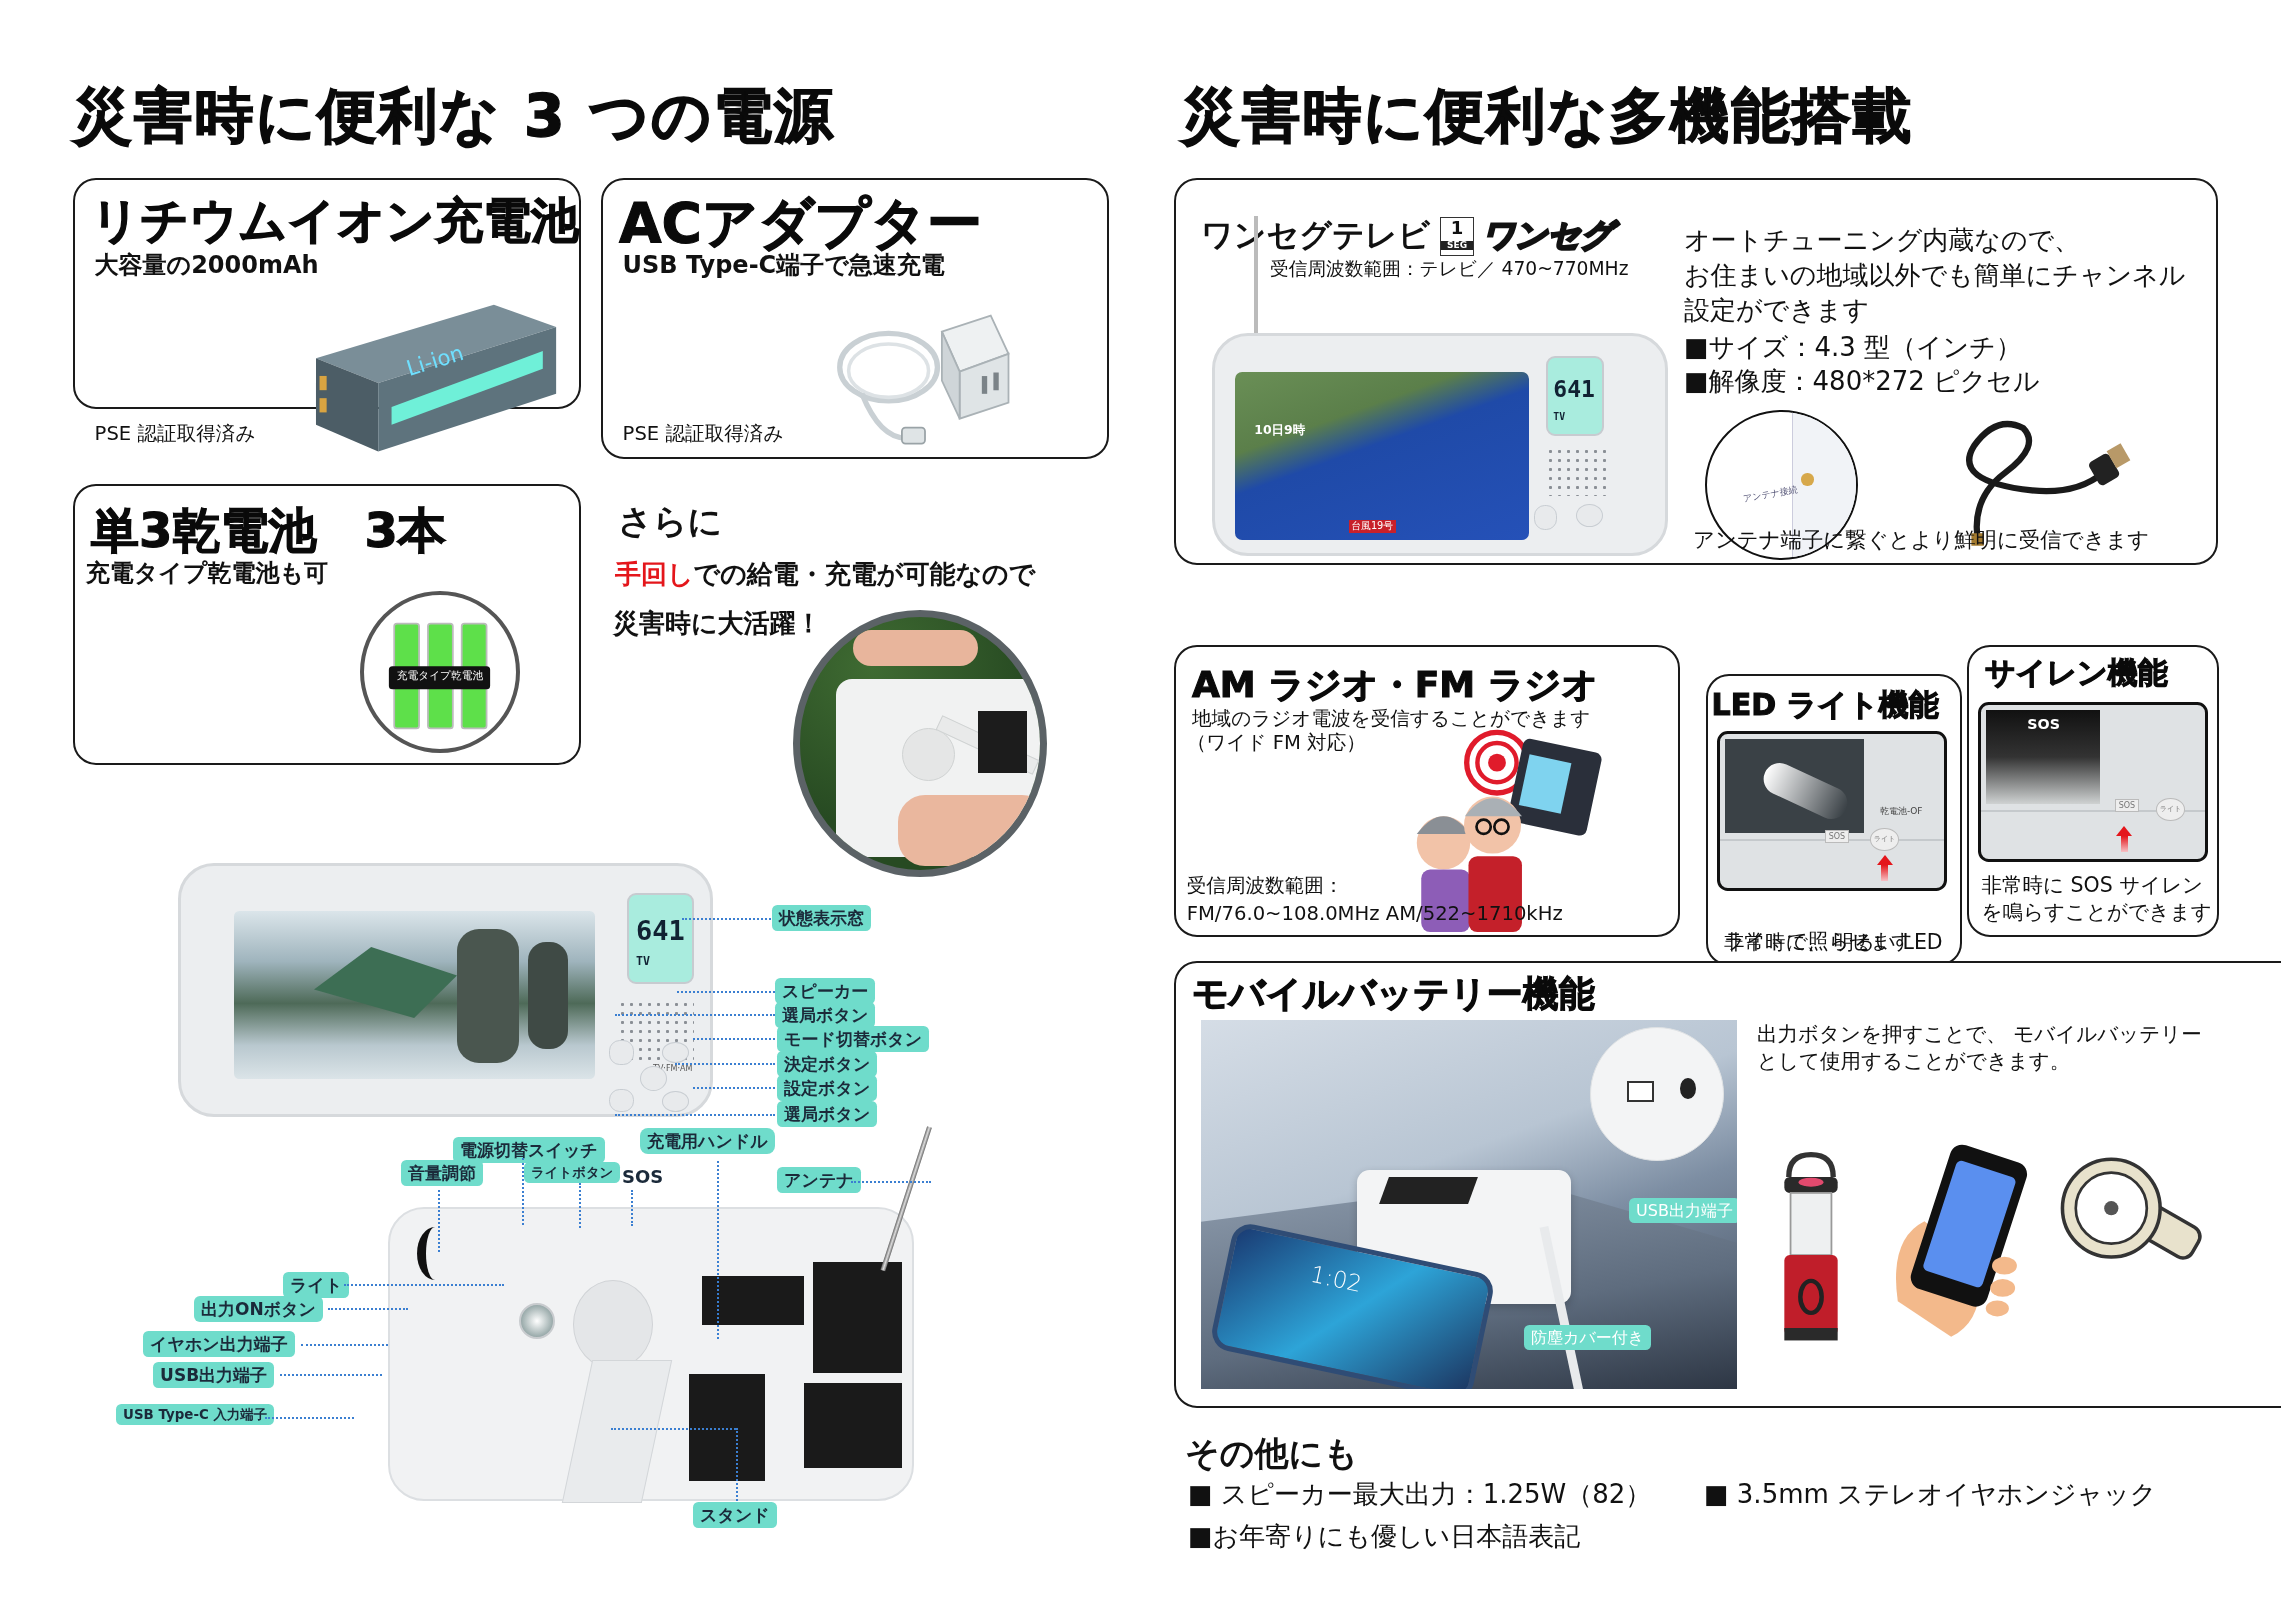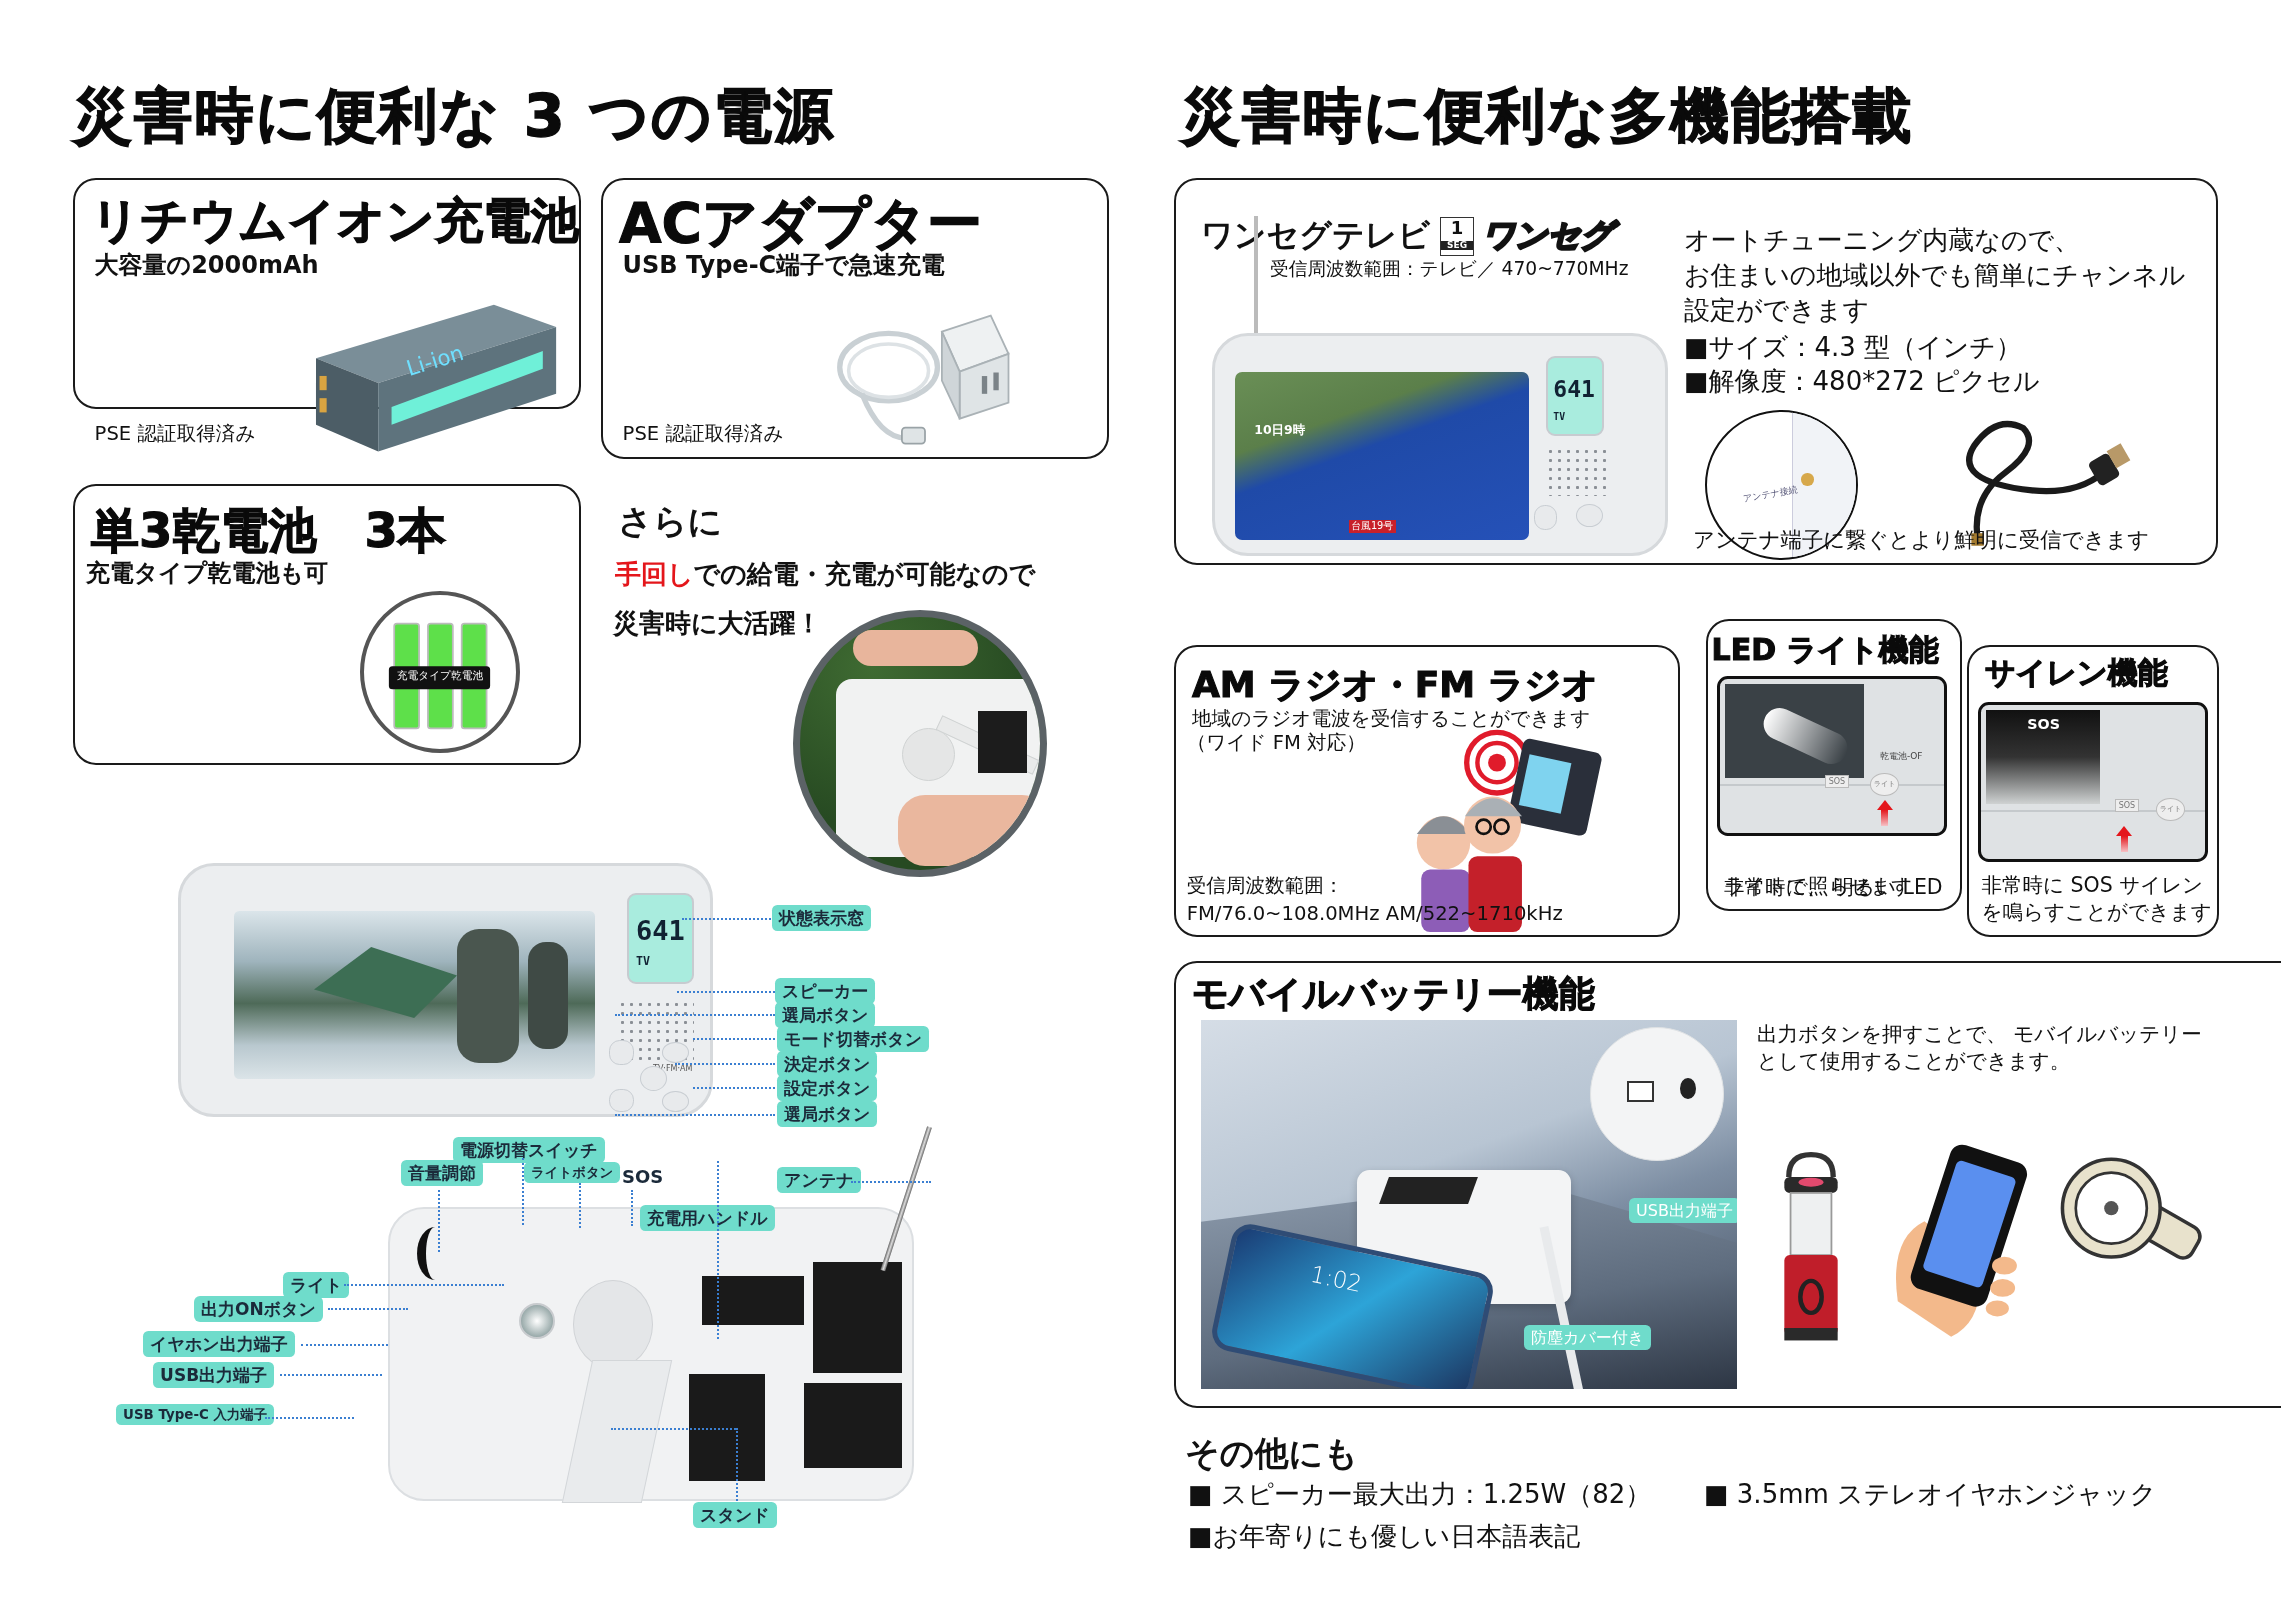--- a/index.html
+++ b/index.html
@@ -135,21 +135,21 @@
   <div class="abs" style="left:183px; top:71px; width:80px; height:89px; border-radius:50%; background:#e4e6e8; border:1.8px solid #d0d3d6;"></div>
   <div class="abs" style="left:187px; top:151px; width:80px; height:143px; background:#e9ebed; transform:skewX(-12deg); border:1.8px solid #d3d6d9;"></div>
   <div class="abs" style="left:312px; top:67px; width:102px; height:49px; background:#1a1a1a;"></div>
   <div class="abs" style="left:423px; top:53px; width:89px; height:111px; background:#1a1a1a;"></div>
   <div class="abs" style="left:299px; top:165px; width:76px; height:107px; background:#1a1a1a;"></div>
   <div class="abs" style="left:414px; top:174px; width:98px; height:85px; background:#1a1a1a;"></div>
 </div>
 <div class="abs" style="left:927px; top:1127px; width:5.3px; height:151px; background:linear-gradient(90deg,#666,#ddd,#666); transform:rotate(18deg); transform-origin:top;"></div>
 
 <div class="tag" style="left:453px; top:1137px;">電源切替スイッチ</div>
-<div class="tag" style="left:640px; top:1205px;">充電用ハンドル</div>
+<div class="tag" style="left:640px; top:1128px;border-radius:8px;">充電用ハンドル</div>
 <div class="tag" style="left:401px; top:1160px;">音量調節</div>
 <div class="tag" style="left:524px; top:1162px; font-size:13.4px;">ライトボタン</div>
 <div class="abs" style="left:622px; top:1166px; font-size:18px; font-weight:700; color:#1b2a3a;">SOS</div>
 <div class="tag" style="left:777px; top:1167px;">アンテナ</div>
 <div class="dots" style="left:851px; top:1181px; width:80px;"></div>
 <div class="vdots" style="left:438px; top:1190px; height:62px;"></div>
 <div class="vdots" style="left:522px; top:1158px; height:67px;"></div>
 <div class="vdots" style="left:579px; top:1183px; height:45px;"></div>
 <div class="vdots" style="left:631px; top:1190px; height:36px;"></div>
 <div class="vdots" style="left:717px; top:1161px; height:178px;"></div>
@@ -238,21 +238,21 @@
       <path d="M84 100 Q115 60 148 100" fill="#aab0b5"></path>
       <circle cx="105" cy="112" r="8" fill="none" stroke="#111" stroke-width="3"></circle>
       <circle cx="125" cy="112" r="8" fill="none" stroke="#111" stroke-width="3"></circle>
       <rect x="88" y="145" width="60" height="85" rx="10" fill="#c4202a"></rect>
     </svg>
   </div>
   <div class="small" style="left:10.7px; top:227px;">受信周波数範囲：</div>
   <div class="small" style="left:10.7px; top:255px;">FM/76.0~108.0MHz AM/522~1710kHz</div>
 </div>
 
-<div class="panel" style="left:1706px; top:619px; width:256px; height:292px;">
+<div class="panel" style="left:1706px; top:674px; width:256px; height:292px;">
   <div class="ptitle" style="left:3.6px; top:14.3px; font-size:30px;">LED ライト機能</div>
   <div class="abs" style="left:9px; top:55px; width:230px; height:160px; border:3.6px solid #111; border-radius:10.7px; background:#dfe2e4; overflow:hidden;">
     <div class="abs" style="left:5.3px; top:5.3px; width:139px; height:94px; background:#3a4146;">
       <div class="abs" style="left:36px; top:36px; width:89px; height:32px; background:linear-gradient(90deg,#fff,rgba(255,255,255,0)); transform:rotate(25deg); border-radius:18px;"></div>
     </div>
     <div class="abs" style="left:0; top:105px; width:230px; height:1.8px; background:#c5c9cc;"></div>
     <span class="abs" style="left:160px; top:71px; font-size:9px; color:#444;">乾電池-OF</span>
     <span class="abs" style="left:105px; top:96px; font-size:8px; color:#777; border:0.9px solid #bbb; padding:0.9px 2.7px; background:#eee;">SOS</span>
     <span class="abs" style="left:150px; top:94px; font-size:7.1px; color:#777; border:0.9px solid #bbb; border-radius:50%; padding:5.3px 2.7px; background:#eee;">ライト</span>
     <div class="abs" style="left:157px; top:121px; width:0; height:0; border-left:8px solid transparent; border-right:8px solid transparent; border-bottom:10.7px solid #e4161b;"></div>

